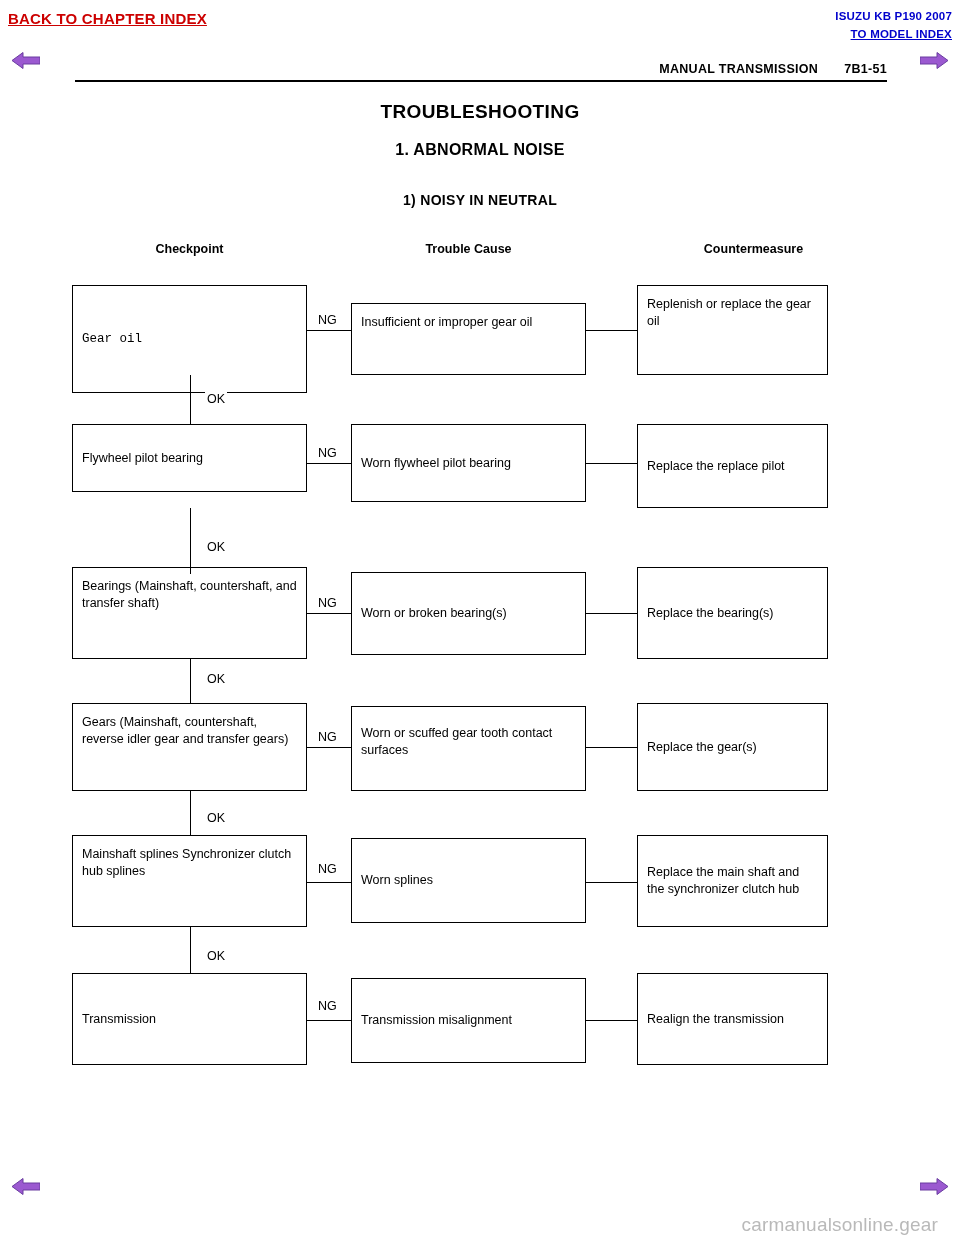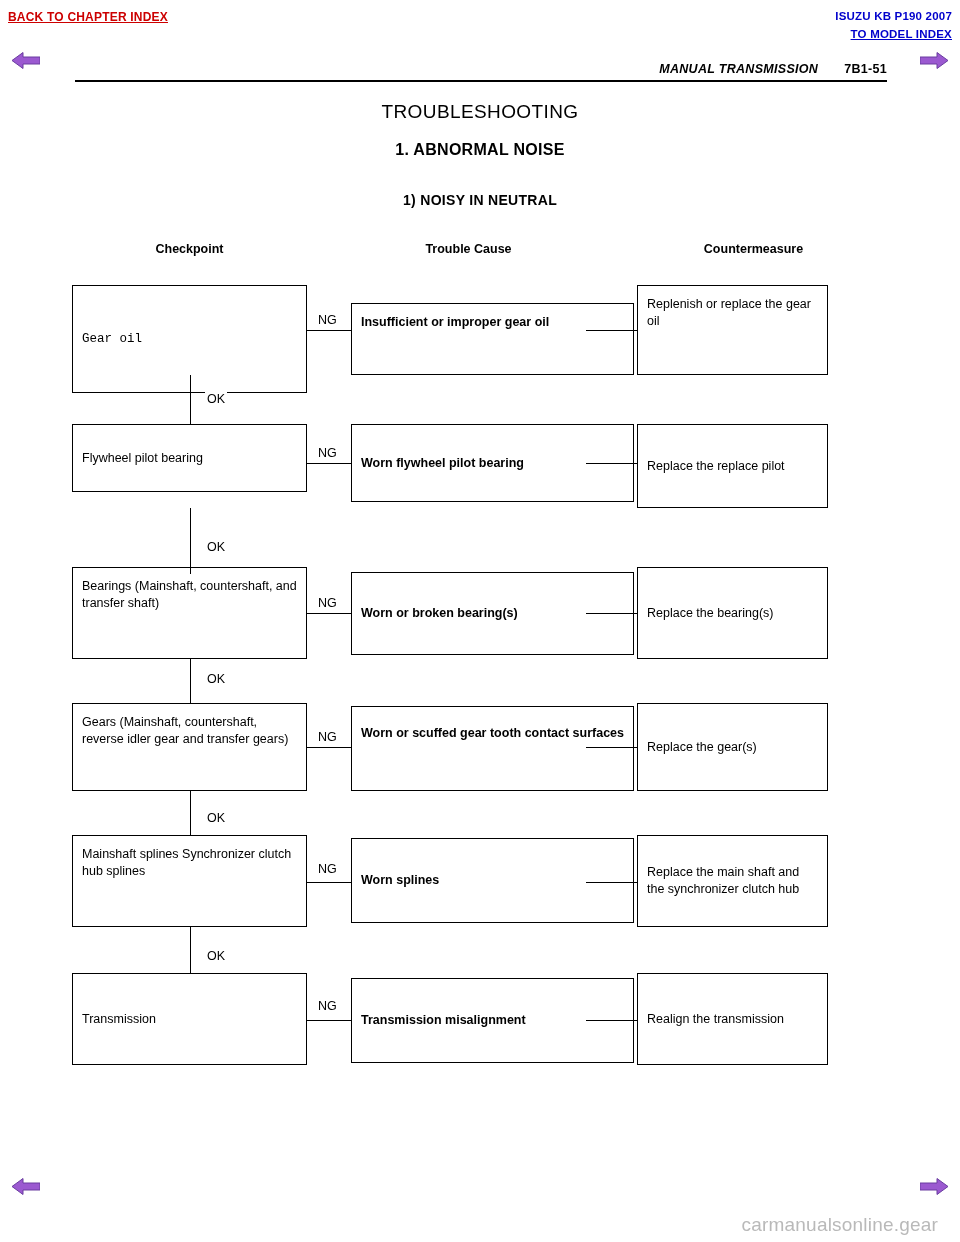--- a/index.html
+++ b/index.html
@@ -21,21 +21,21 @@
     position: absolute;
     top: 10px;
     left: 0;
     width: 960px;
     height: 36px;
   }
   .nav-left {
     position: absolute;
     left: 8px;
     top: 0px;
-    font-size: 12px;
+    font-size: 15px;
     font-weight: bold;
     color: #cc0000;
     letter-spacing: 0.2px;
   }
   .nav-right-1 {
     position: absolute;
     right: 8px;
     top: 0px;
     font-size: 11.5px;
     font-weight: bold;
@@ -69,39 +69,39 @@
   .page-header {
     position: absolute;
     top: 62px;
     left: 75px;
     width: 812px;
     text-align: right;
     font-size: 12.5px;
     font-weight: bold;
     letter-spacing: 0.3px;
   }
-  .page-header .ph-sec { margin-right: 26px; font-style: italic; }
+  .page-header .ph-sec { margin-right: 26px; }
   .hrule {
     position: absolute;
     top: 80px;
     left: 75px;
     width: 812px;
     height: 2px;
     background: #000000;
   }
 
   
   .title-main {
     position: absolute;
     top: 101px;
     left: 0;
     width: 960px;
     text-align: center;
     font-size: 19px;
-    font-weight: normal;
+    font-weight: bold;
     letter-spacing: 0.4px;
   }
   .title-sub {
     position: absolute;
     top: 141px;
     left: 0;
     width: 960px;
     text-align: center;
     font-size: 16px;
     font-weight: bold;
@@ -135,21 +135,21 @@
     position: absolute;
     border: 1px solid #000000;
     box-sizing: border-box;
     font-size: 12.5px;
     line-height: 17px;
     padding: 0 9px;
     display: flex;
     align-items: center;
   }
   .fbox.col1 { left: 72px;  width: 235px; }
-  .fbox.col2 { left: 351px; width: 283px; font-weight: bold; }
+  .fbox.col2 { left: 351px; width: 235px; }
   .fbox.col3 { left: 637px; width: 191px; }
 
   .fbox.top-align { align-items: flex-start; padding-top: 10px; }
 
   
   .hline {
     position: absolute;
     height: 1px;
     background: #000000;
   }

